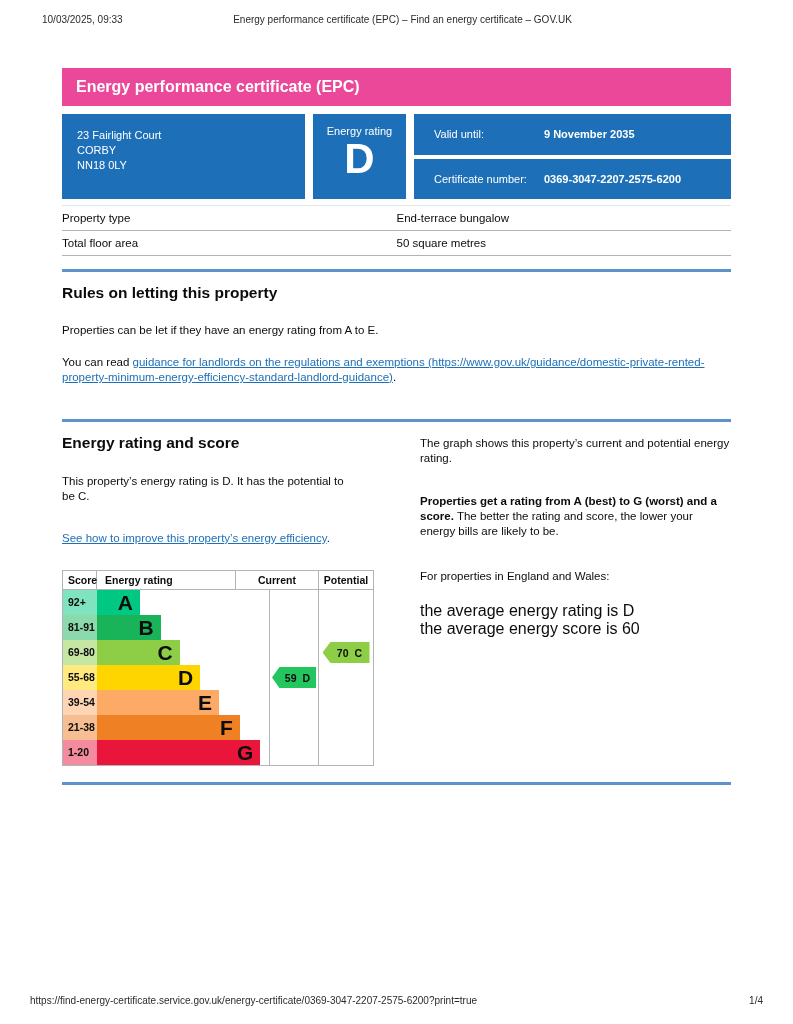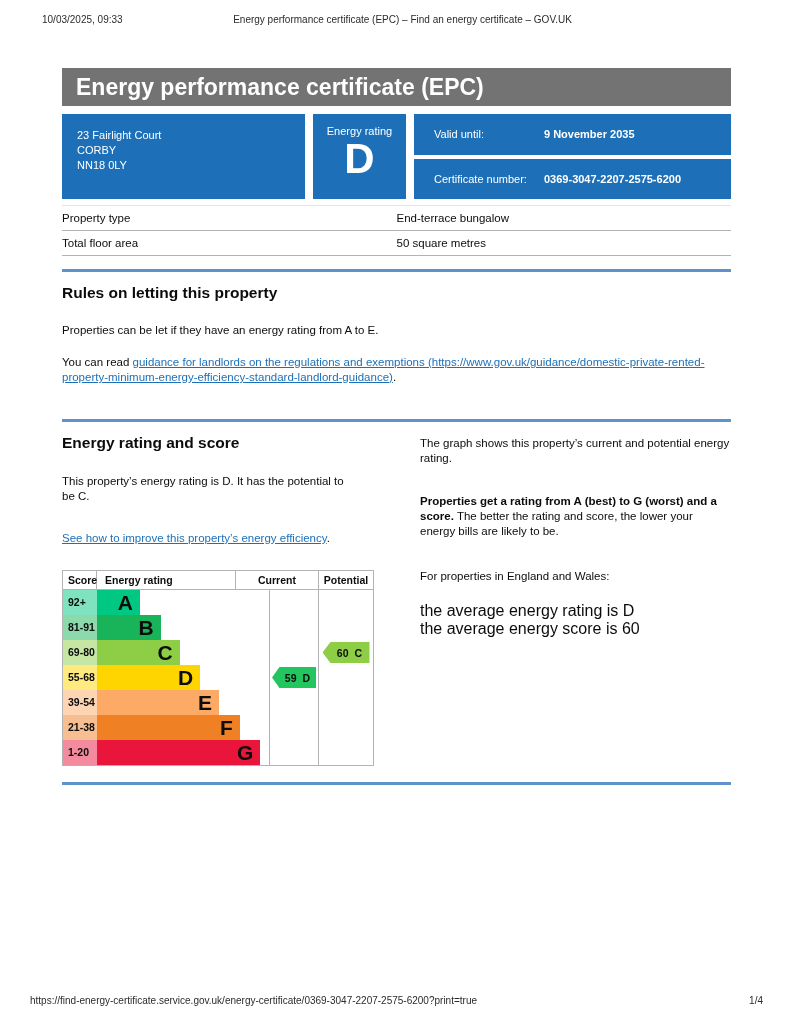--- a/index.html
+++ b/index.html
@@ -9,21 +9,21 @@
 
   
   .print-header { position:absolute; top:14px; left:42px; right:30px; font-size:10px; color:#2b2b2b; }
   .ph-date { position:absolute; left:0; top:0; }
   .ph-title { text-align:center; }
   .print-footer { position:absolute; bottom:18px; left:30px; right:30px; font-size:10px; color:#2b2b2b; display:flex; justify-content:space-between; }
 
   .content { position:absolute; top:68px; left:62px; width:669px; }
 
   
-  .banner { background:#737373; color:#fff; font-size:23px; font-weight:bold; line-height:20px; padding:9px 14px; }
+  .banner { background:#ec4899; color:#fff; font-size:16px; font-weight:bold; line-height:20px; padding:9px 14px; }
 
   
   .summary { display:flex; gap:8px; margin-top:8px; height:85px; }
   .addr-box { width:243px; background:#1d70b8; color:#fff; padding:14px 15px; font-size:11px; line-height:15px; }
   .rating-box { width:93px; background:#1d70b8; color:#fff; text-align:center; padding-top:11px; }
   .rating-box .rating-label { font-size:11px; }
   .rating-box .rating-letter { font-size:42px; font-weight:bold; line-height:44px; }
   .right-stack { flex:1; display:flex; flex-direction:column; gap:4px; }
   .info-box { background:#1d70b8; color:#fff; flex:1; display:flex; align-items:center; padding:0 20px; font-size:11px; }
   .info-label { width:110px; flex:none; }
@@ -176,21 +176,21 @@
               <div class="chart-row">
                 <div class="sc" style="background: rgb(198, 231, 163);">69-80</div>
                 <div class="rc">
                   <div class="bar" style="background: rgb(141, 206, 70); width: 48%;">
                     <span class="band-letter">C</span>
                   </div>
                 </div>
                 <div class="cc"></div>
                 <div class="pc">
                   <div class="arrow potential" style="background: rgb(141, 206, 70);">
-                    <span class="a-score">60</span>
+                    <span class="a-score">70</span>
                     <span class="a-band">C</span>
                   </div>
                 </div>
               </div>
               <div class="chart-row">
                 <div class="sc" style="background: rgb(255, 234, 128);">55-68</div>
                 <div class="rc">
                   <div class="bar" style="background: rgb(255, 213, 0); width: 60%;">
                     <span class="band-letter">D</span>
                   </div>

